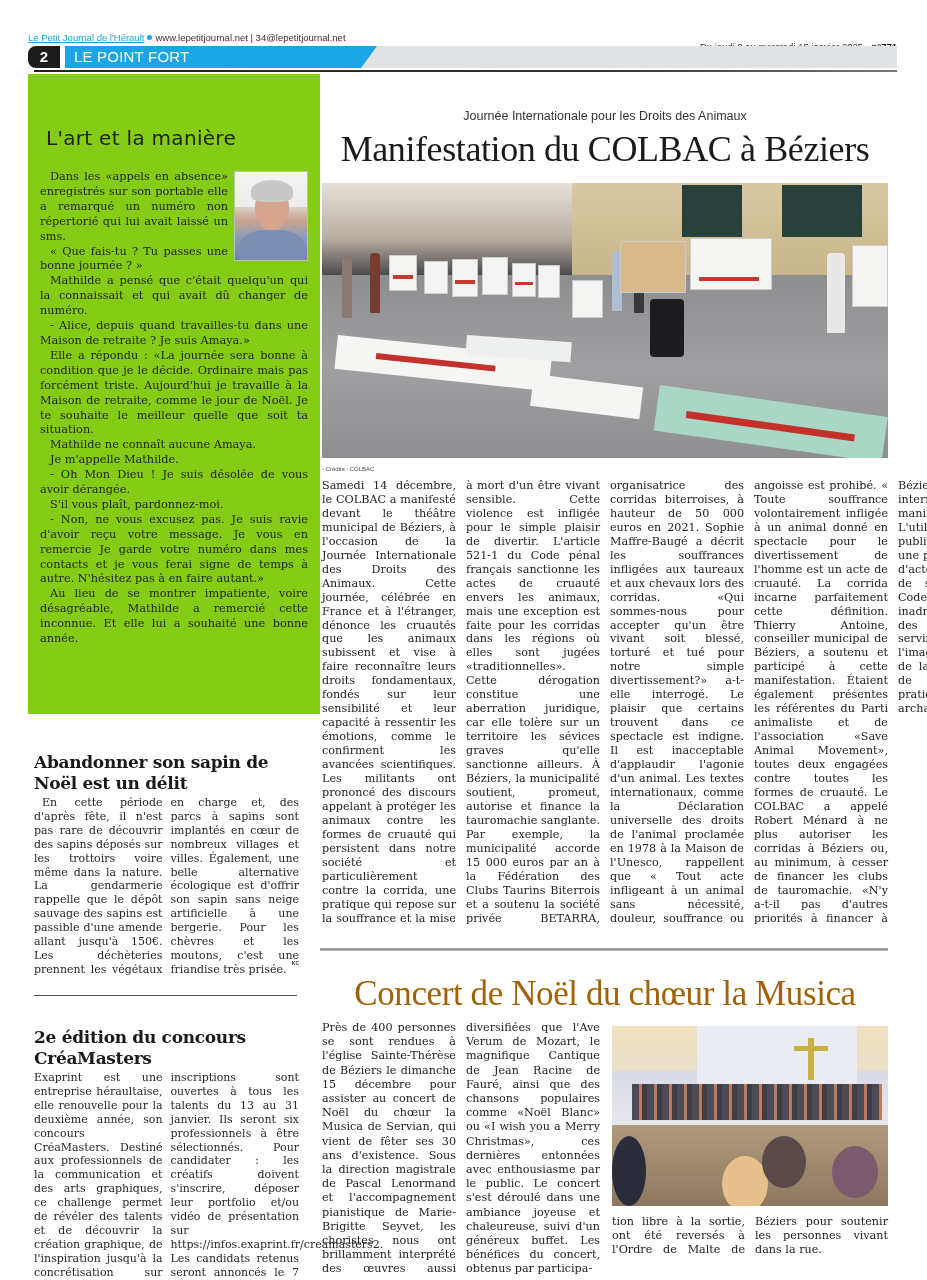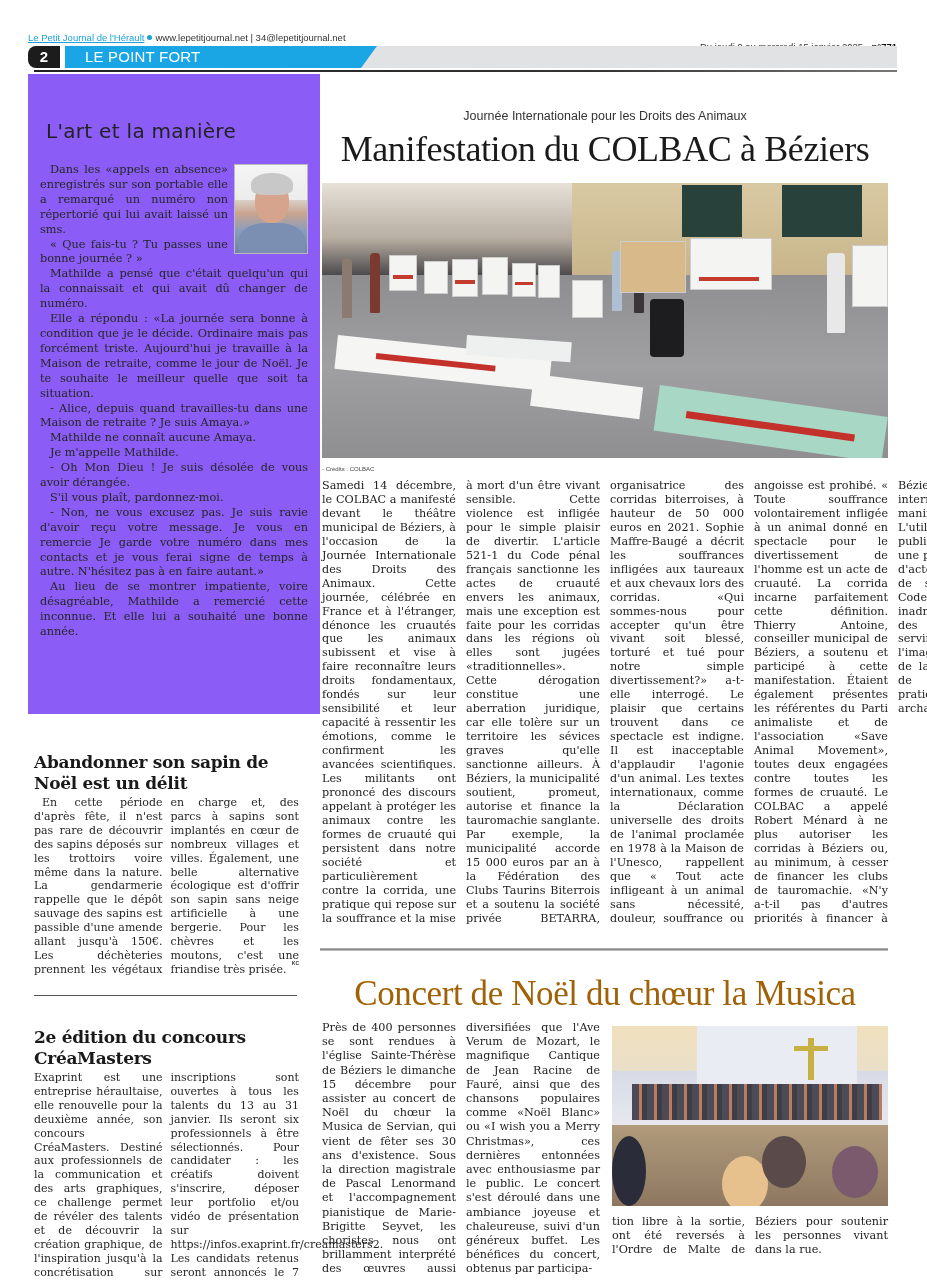--- a/index.html
+++ b/index.html
@@ -14,26 +14,26 @@
   .topline .right { position: absolute; right: 0; top: 9px; }
   .topline .right b { font-weight: bold; color: #111; }
 
   .bar { position: absolute; top: 46px; left: 28px; width: 869px; height: 22px; }
   .bar .grey { position: absolute; left: 320px; right: 0; top: 0; height: 22px; background: #e1e2e4;
     clip-path: polygon(18px 0, 100% 0, 100% 100%, 0 100%); }
   .bar .page { position: absolute; left: 0; top: 0; width: 32px; height: 22px; background: #1c1c1c; color: #fff;
     font-family: "Liberation Sans", sans-serif; font-weight: bold; font-size: 15px; line-height: 22px; text-align: center;
     border-radius: 8px 0 0 8px; }
   .bar .section { position: absolute; left: 37px; top: 0; width: 312px; height: 22px; background: #1aa6e4; color: #fff;
-    font-family: "Liberation Sans", sans-serif; font-size: 15px; line-height: 22px; padding-left: 20px; letter-spacing: 0.2px;
+    font-family: "Liberation Sans", sans-serif; font-size: 15px; line-height: 22px; padding-left: 9px; letter-spacing: 0.2px;
     clip-path: polygon(0 0, 100% 0, calc(100% - 16px) 100%, 0 100%); }
   .bar .rule { position: absolute; left: 6px; right: 0; top: 24px; height: 2px; background: linear-gradient(to right, #222 0%, #333 65%, #777 100%); }
 
   
-  .chronicle { position: absolute; left: 28px; top: 74px; width: 292px; height: 640px; background: #8b5cf6; padding: 0 12px; }
+  .chronicle { position: absolute; left: 28px; top: 74px; width: 292px; height: 640px; background: #84cc16; padding: 7px 12px; }
   .chronicle h2 { font-family: "DejaVu Sans", sans-serif; font-weight: normal; font-size: 20px; color: #222; margin-top: 45px; margin-left: 6px; letter-spacing: 0.3px; }
   .chronicle .text { margin-top: 20px; font-size: 11.3px; line-height: 14.9px; text-align: justify; color: #262626; }
   .chronicle .text p { text-indent: 10px; }
   .portrait { float: right; width: 74px; height: 90px; margin: 1px 0 2px 6px; border: 1px solid #bbb;
     background: linear-gradient(180deg, #f4f4f4 0%, #ececec 40%, #d9d0c8 40%, #c9a48f 55%, #8a9cbc 75%, #6f83a8 100%); position: relative; overflow: hidden; }
   .portrait .head { position: absolute; left: 20px; top: 14px; width: 34px; height: 44px; border-radius: 48% 48% 45% 45%; background: #d6a48d; }
   .portrait .hair { position: absolute; left: 16px; top: 8px; width: 42px; height: 22px; border-radius: 50% 50% 30% 30%; background: #c8c8c8; }
   .portrait .body { position: absolute; left: 4px; top: 58px; width: 66px; height: 40px; border-radius: 40% 40% 0 0; background: #7b8fb3; }
 
   .brief { position: absolute; left: 34px; width: 265px; }
@@ -100,22 +100,22 @@
   <h2>L'art et la manière</h2>
   <div class="text">
     <div class="portrait">
       <div class="body"></div>
       <div class="head"></div>
       <div class="hair"></div>
     </div>
     <p>Dans les «appels en absence» enregistrés sur son portable elle a remarqué un numéro non répertorié qui lui avait laissé un sms.</p>
     <p>« Que fais-tu ? Tu passes une bonne journée ? »</p>
     <p>Mathilde a pensé que c'était quelqu'un qui la connaissait et qui avait dû changer de numéro.</p>
+    <p>- Alice, depuis quand travailles-tu dans une Maison de retraite ? Je suis Amaya.»</p>
     <p>Elle a répondu : «La journée sera bonne à condition que je le décide. Ordinaire mais pas forcément triste. Aujourd'hui je travaille à la Maison de retraite, comme le jour de Noël. Je te souhaite le meilleur quelle que soit ta situation.</p>
-    <p>- Alice, depuis quand travailles-tu dans une Maison de retraite ? Je suis Amaya.»</p>
     <p>Mathilde ne connaît aucune Amaya.</p>
     <p>Je m'appelle Mathilde.</p>
     <p>- Oh Mon Dieu ! Je suis désolée de vous avoir dérangée.</p>
     <p>S'il vous plaît, pardonnez-moi.</p>
     <p>- Non, ne vous excusez pas. Je suis ravie d'avoir reçu votre message. Je vous en remercie Je garde votre numéro dans mes contacts et je vous ferai signe de temps à autre. N'hésitez pas à en faire autant.»</p>
     <p>Au lieu de se montrer impatiente, voire désagréable, Mathilde a remercié cette inconnue. Et elle lui a souhaité une bonne année.</p>
   </div>
 </div>
 
 <div class="brief brief1">

